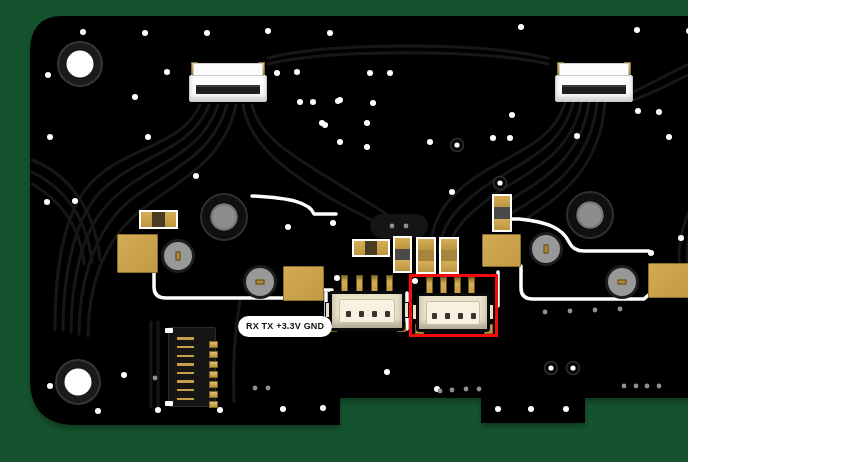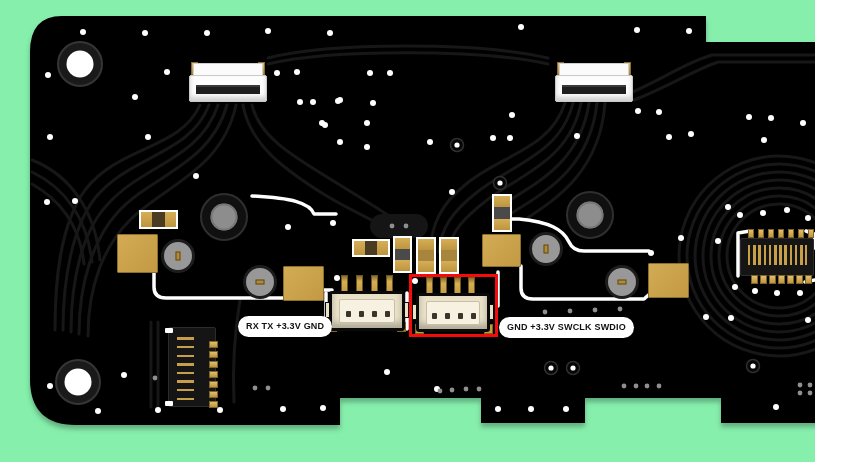--- a/index.html
+++ b/index.html
@@ -1,16 +1,16 @@
 <!DOCTYPE html>
 <html><head>
 <meta charset="utf-8">
 <style>
   html,body{margin:0;padding:0;background:#ffffff;}
-  #scene{position:relative;width:815px;height:462px;background:#86efac;overflow:hidden;
+  #scene{position:relative;width:688px;height:462px;background:#14532d;overflow:hidden;
          font-family:"Liberation Sans",sans-serif;}
   #scene *{box-sizing:border-box;}
   svg{position:absolute;left:0;top:0;}
   .abs{position:absolute;}
   
   .goldpad{position:absolute;background:linear-gradient(135deg,#d3ab55,#c39a43);border:1px solid #8a6f2d;border-radius:1px;}
   .buzzer{position:absolute;border-radius:50%;background:#101010;border:2px solid #2f2f2f;}
   .buzzer .inner{position:absolute;left:50%;top:50%;transform:translate(-50%,-50%);
                  width:27px;height:27px;border-radius:50%;background:#8d8d8d;
                  box-shadow:inset 0 0 0 2px #777;}
@@ -387,15 +387,14 @@
     <span class="btb-pad" style="left:44px;top:36px;width:9px;height:7px;"></span>
     <span class="btb-pad" style="left:44px;top:46px;width:9px;height:7px;"></span>
     <span class="btb-pad" style="left:44px;top:56px;width:9px;height:7px;"></span>
     <span class="btb-pad" style="left:44px;top:66px;width:9px;height:7px;"></span>
     <span class="btb-pad" style="left:44px;top:76px;width:9px;height:7px;"></span>
     <span class="whitenub" style="left:0;top:3px;width:8px;height:5px;"></span>
     <span class="whitenub" style="left:0;top:76px;width:8px;height:5px;"></span>
   </div>
 
   <div class="pill" style="left:238px;top:316px;">RX TX +3.3V GND</div>
-  <div class="pill" style="left:499px;top:317px;">GND +3.3V SWCLK SWDIO</div>
 
 </div>
 
 </body></html>

